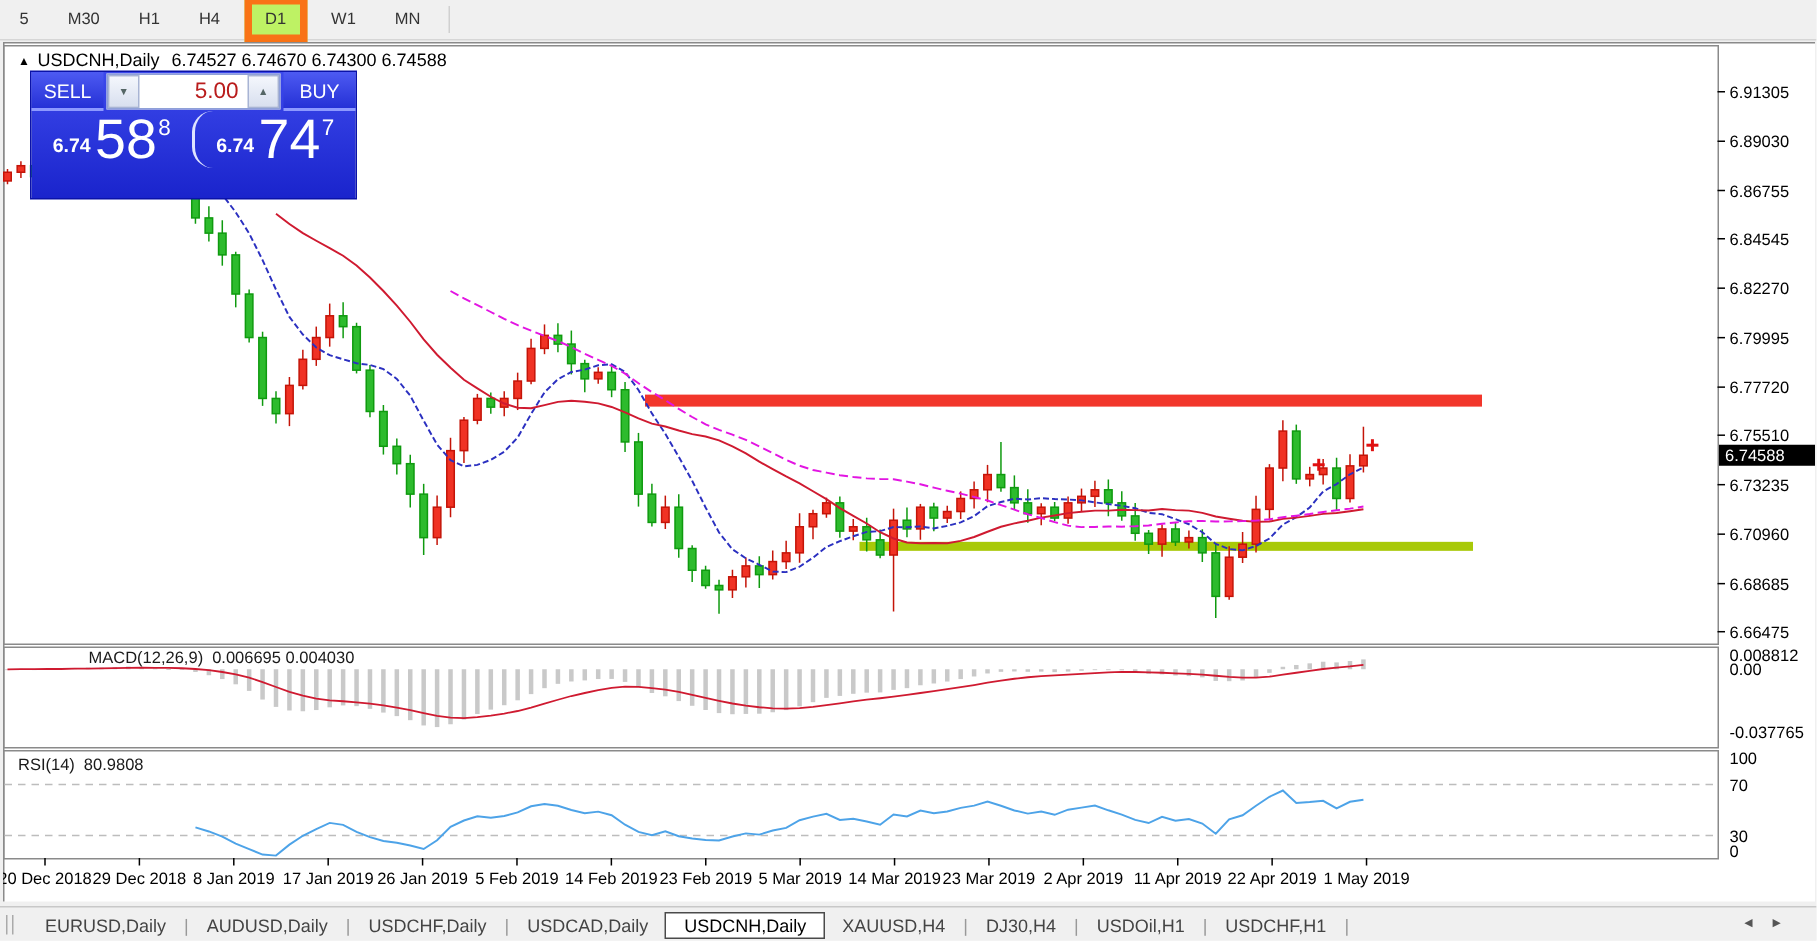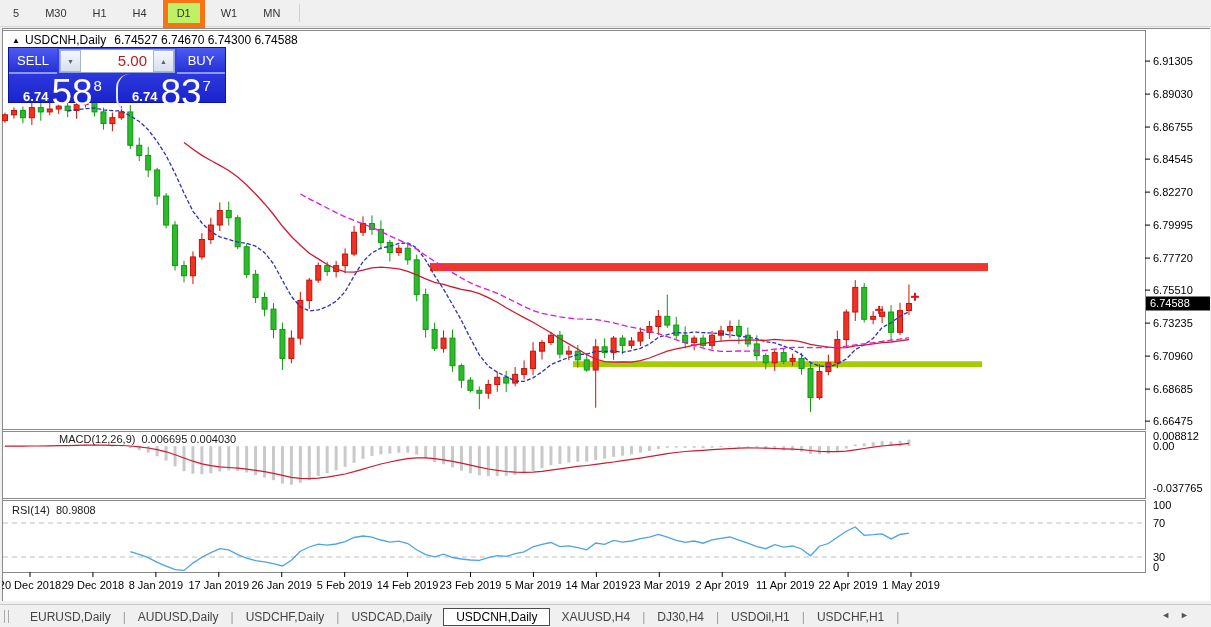--- a/index.html
+++ b/index.html
@@ -15,21 +15,21 @@
   
   .chart-bg{position:absolute;left:2px;top:28px;width:1207px;height:572px;background:#fff;
             border-left:1px solid #8a8a8a;border-top:1px solid #8a8a8a;}
   #chart-svg{position:absolute;left:2px;top:30px;width:1209px;height:568px;}
   .chart-title{position:absolute;left:12px;top:33px;font-size:12px;color:#000;z-index:5;}
   .chart-title .tri{font-size:8px;margin-right:5px;position:relative;top:-1px;}
   .chart-title .ohlc{margin-left:8px;}
   .panel-label{position:absolute;font-size:11px;color:#1a1a1a;z-index:5;}
   .panel-label span{margin-right:6px;}
   
-  .trade-widget{position:absolute;left:8px;top:47px;width:218px;height:56px;z-index:6;
+  .trade-widget{position:absolute;left:20px;top:47px;width:218px;height:86px;z-index:6;
                 background:linear-gradient(#3c49ec,#1a24cc);border:1px solid #0a12a8;
                 box-sizing:border-box;color:#fff;}
   .tw-top{height:26px;display:flex;align-items:stretch;}
   .sell-btn,.buy-btn{width:48px;display:flex;align-items:center;justify-content:center;
                 font-size:13px;color:#fff;background:linear-gradient(#4d5af2,#2531d6);
                 border-bottom:2px solid #8d99ff;cursor:pointer;}
   .vol-box{flex:1;display:flex;margin:1px 2px;border:1px solid #8fa0d8;background:#fff;}
   .vol-btn{width:19px;display:flex;align-items:center;justify-content:center;font-size:7px;
            color:#566;background:linear-gradient(#f4f7fc,#d8dfef);border:1px solid #a8b4d4;cursor:pointer;}
   .vol-value{flex:1;font-size:15px;color:#b91c1c;text-align:right;padding-right:6px;line-height:22px;}
@@ -693,21 +693,21 @@
     <div class="buy-btn">BUY</div>
   </div>
   <div class="tw-prices">
     <div class="price-cell">
       <span class="p-small">6.74</span>
       <span class="p-big">58</span>
       <span class="p-sup">8</span>
     </div>
     <div class="price-cell">
       <span class="p-small">6.74</span>
-      <span class="p-big">83</span>
+      <span class="p-big">74</span>
       <span class="p-sup">7</span>
     </div>
   </div>
 </div>
 
 <div class="panel-label" style="left:12px;top:433px;padding-left:47px;">
   <span>MACD(12,26,9)</span><span>0.006695 0.004030</span>
 </div>
 <div class="panel-label" style="left:12px;top:504px;">
   <span>RSI(14)</span><span>80.9808</span>

